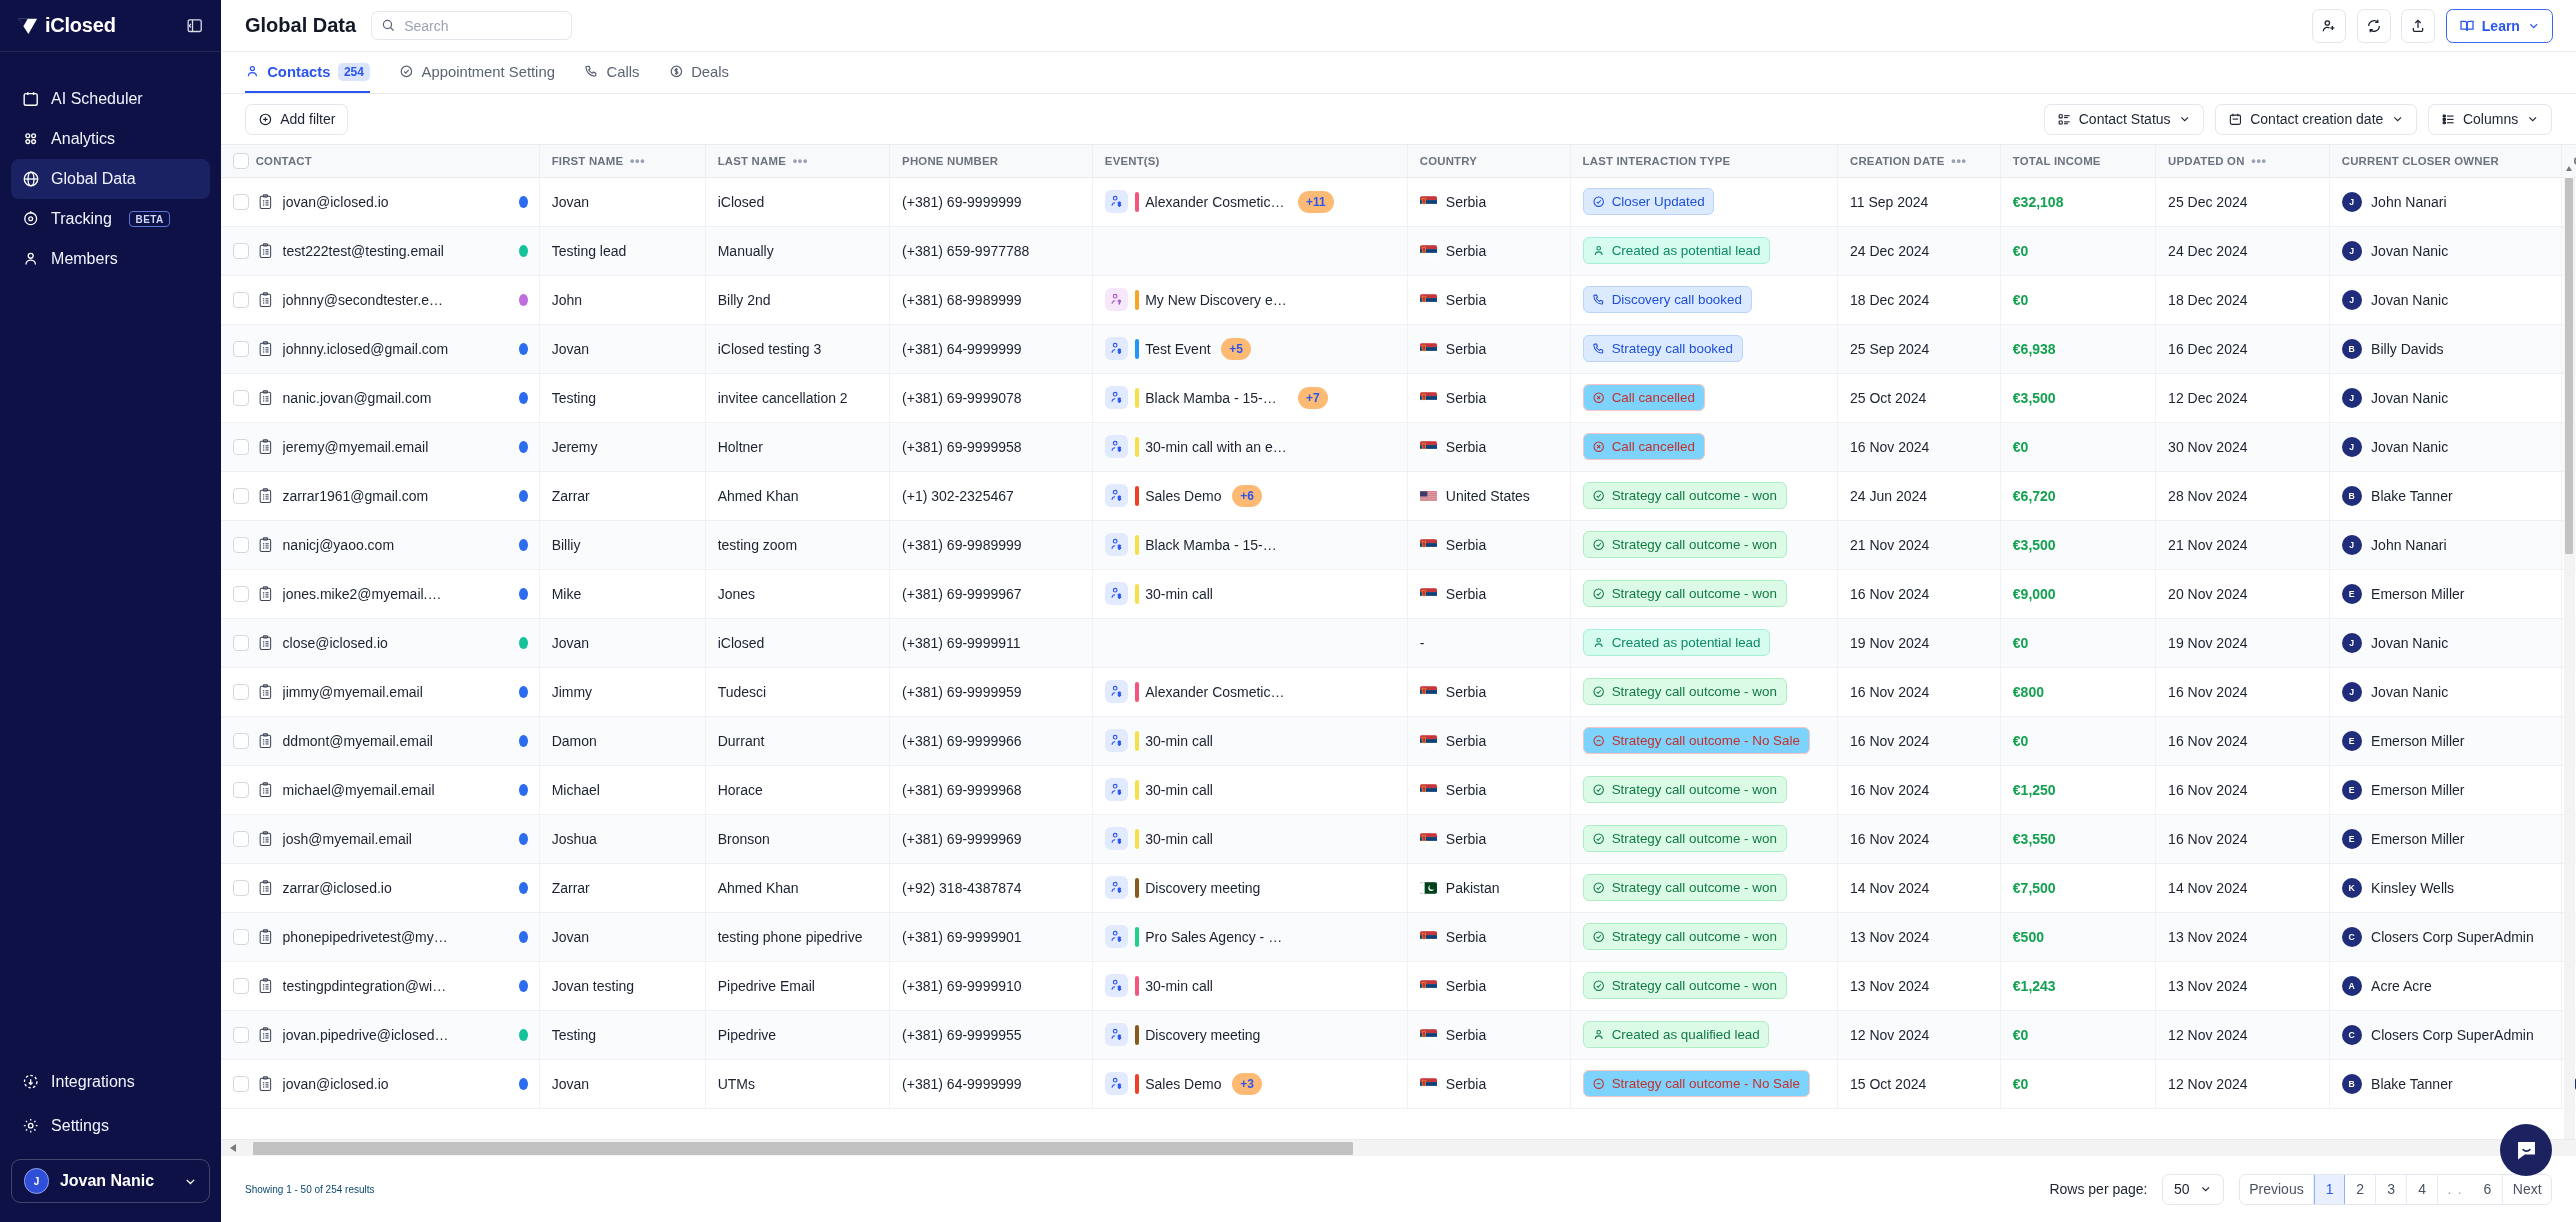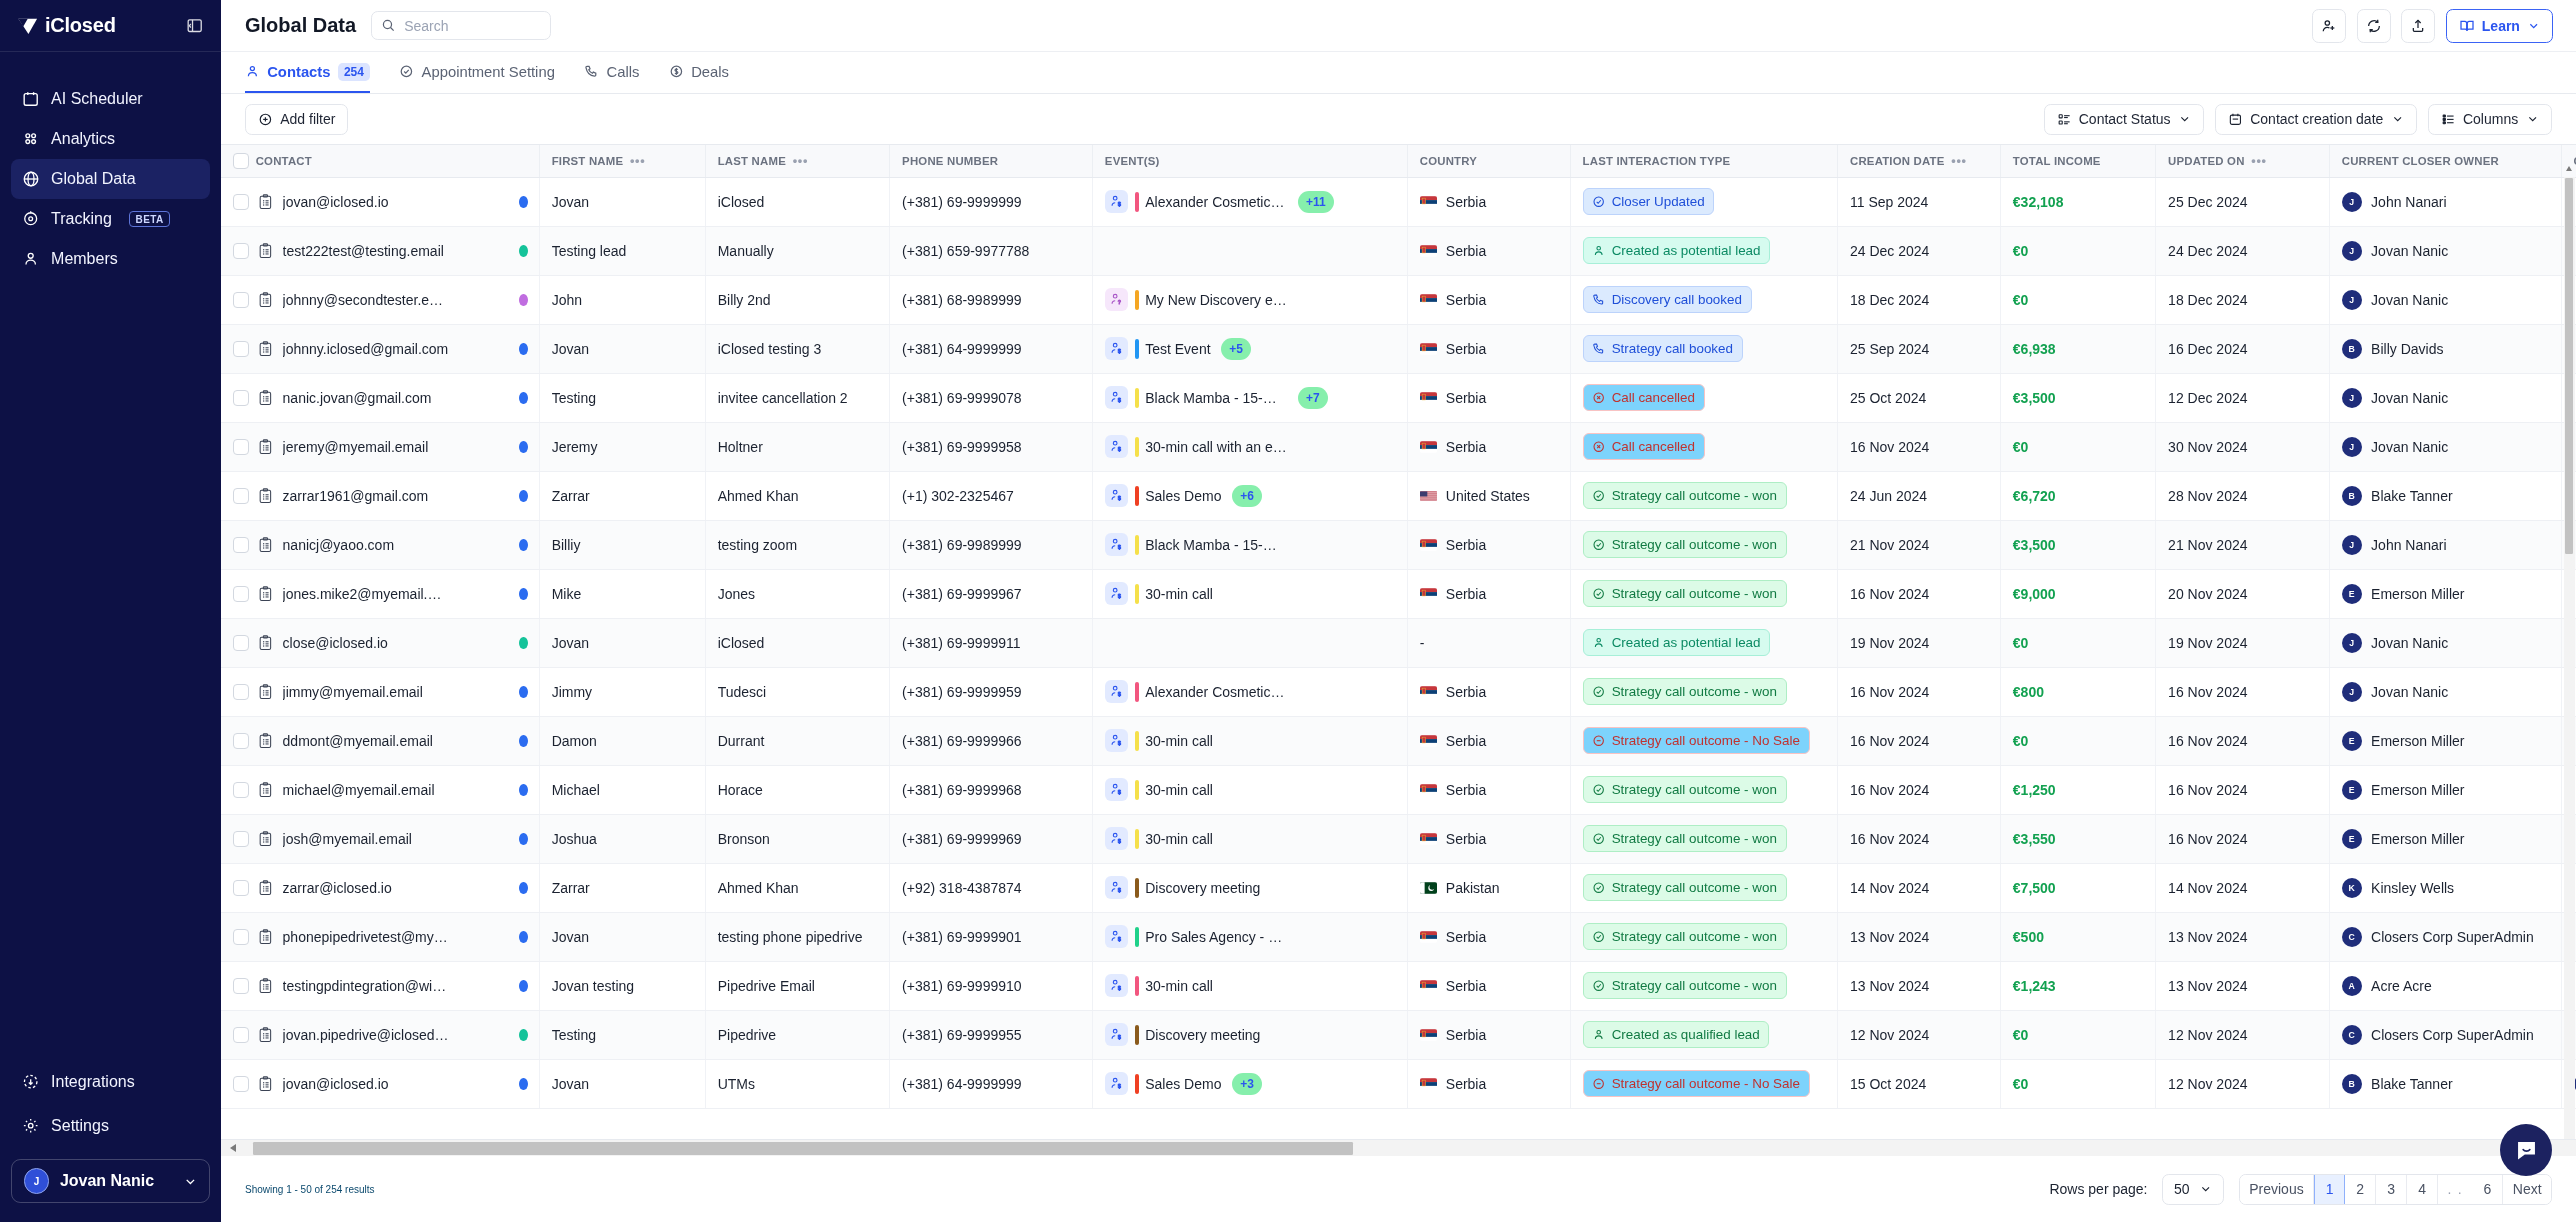--- a/index.html
+++ b/index.html
@@ -54,21 +54,21 @@
   
   .main { flex: 1; height: 1222px; display: flex; flex-direction: column; background: #fff; min-width: 0; }
 
   .topbar {
     height: 52px; display: flex; align-items: center; padding: 0 23px 0 24px; gap: 14.8px;
     border-bottom: 0.7px solid #edeff3; flex: 0 0 52px;
   }
   .page-title { font-size: 20px; font-weight: 700; color: #121826; white-space: nowrap; }
   .search-wrap {
     display: flex; align-items: center; gap: 8px;
-    width: 180px; height: 29.5px; border: 0.7px solid #e3e6ec; border-radius: 6.7px;
+    width: 201px; height: 29.5px; border: 0.7px solid #e3e6ec; border-radius: 6.7px;
     padding: 0 9.4px; background: #fff;
   }
   .search-wrap input {
     border: 0; outline: 0; font-size: 14px; color: #121826; width: 100%;
     font-family: "Liberation Sans", sans-serif; background: transparent;
   }
   .search-wrap input::placeholder { color: #9ba3b4; }
   .topbar-right { margin-left: auto; display: flex; align-items: center; gap: 10.7px; }
   .icon-btn {
     width: 34px; height: 34px; border: 0.7px solid #e3e6ec; border-radius: 6.7px; background: #fff;
@@ -132,21 +132,21 @@
 
   .event-cell { display: flex; align-items: center; gap: 6.7px; }
   .ev-ico {
     width: 23px; height: 23px; border-radius: 6px; background: #e2eaff;
     display: flex; align-items: center; justify-content: center; flex: 0 0 23px;
   }
   .ev-ico.purple { background: #f6e7fb; }
   .ev-bar { width: 4px; height: 20px; border-radius: 2.7px; flex: 0 0 4px; }
   .ev-name { font-size: 14px; color: #1b2230; overflow: hidden; text-overflow: ellipsis; max-width: 142px; }
   .ev-more {
-    background: #86efac; color: #2b55ef; font-size: 12px; font-weight: 600;
+    background: #fdba74; color: #2b55ef; font-size: 12px; font-weight: 600;
     border-radius: 670px; padding: 4px 8px; margin-left: 4px; flex: 0 0 auto;
   }
 
   .country-cell { display: flex; align-items: center; gap: 8.7px; }
   .flag { width: 17.4px; height: 12px; border-radius: 2px; flex: 0 0 17.4px; overflow:hidden; display:block; }
 
   .badge {
     display: inline-flex; align-items: center; gap: 6px;
     border-radius: 6px; padding: 4.7px 8.7px; font-size: 13.4px; font-weight: 500;
     border: 0.7px solid transparent; white-space: nowrap;

